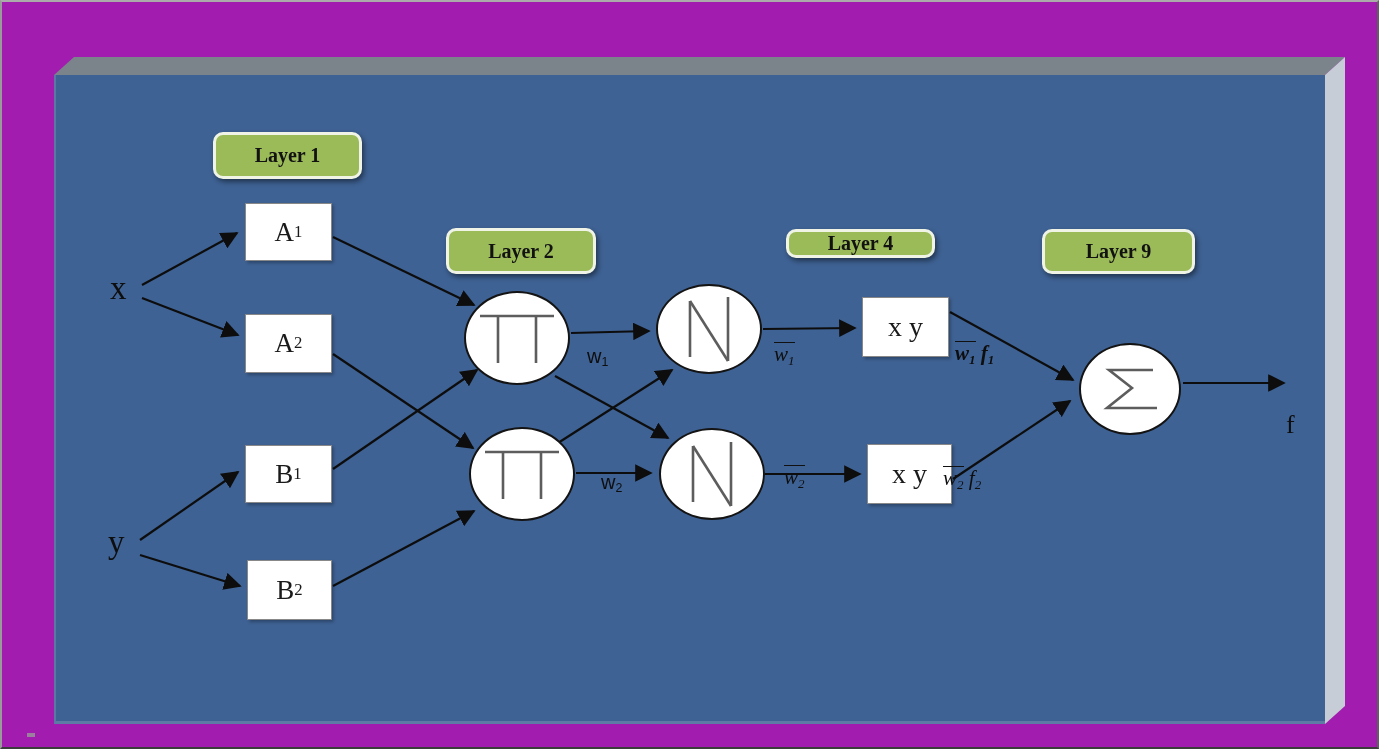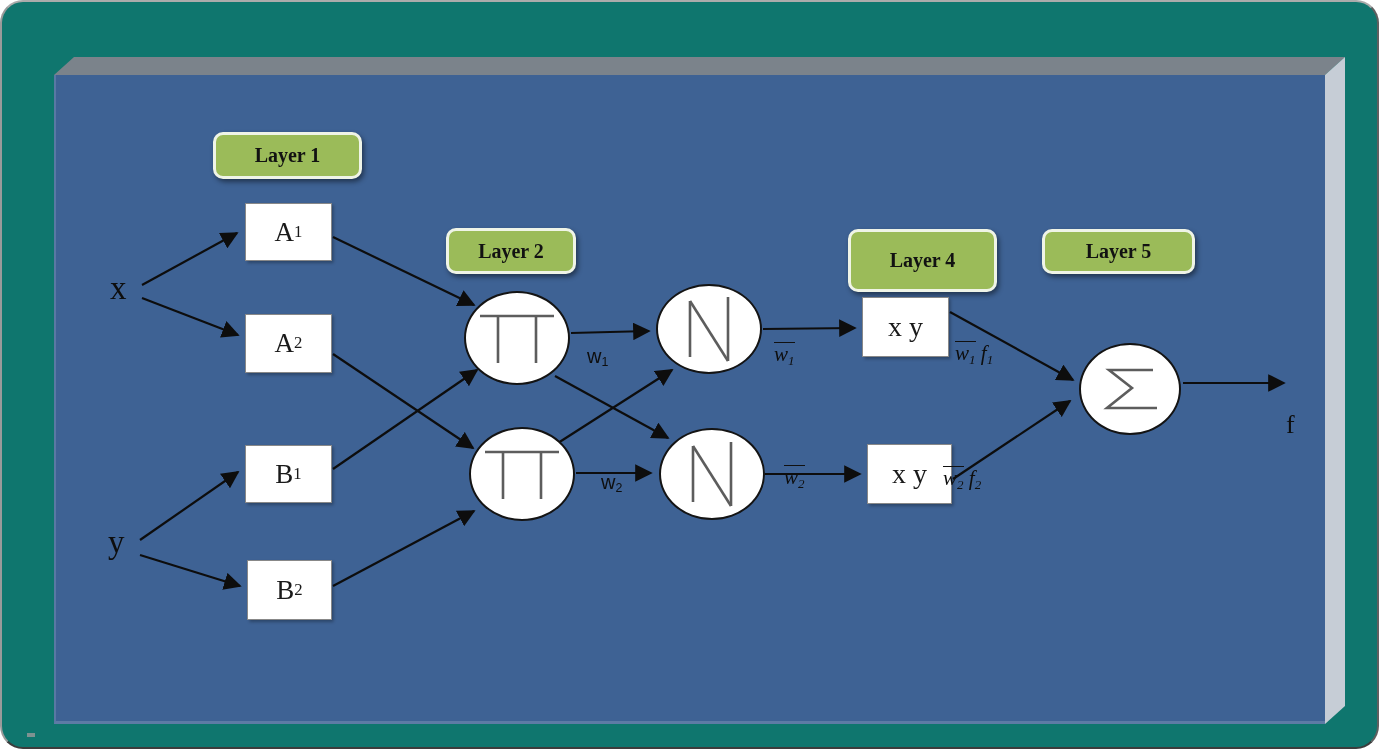--- a/index.html
+++ b/index.html
@@ -1,21 +1,21 @@
 <!DOCTYPE html>
 <html style="--panel: #3e6294; --panel-top: #7b838b; --panel-side: #c6cdd6; --pill-green: #9bbb59; --pill-border: #eff4e7; --arrow: #0d0d0d;"><head>
 <meta charset="utf-8">
 <style>
   html,body{margin:0;padding:0;background:#fff;}
   #canvas{
     position:relative;width:1379px;height:749px;box-sizing:border-box;
-    background:#0f766e;overflow:hidden;
+    background:#a21caf;overflow:hidden;
     border-left:2px solid #9a9a9a;border-top:2px solid #ababab;
     border-right:2px solid #5f5f5f;border-bottom:2px solid #3c3c3c;
-    font-family:"Liberation Serif","DejaVu Serif",serif;color:#111;border-radius:23px;
+    font-family:"Liberation Serif","DejaVu Serif",serif;color:#111;
   }
   .abs{position:absolute;}
   
   #panel-front{left:52px;top:73px;width:1271px;height:649px;background:var(--panel,#3e6294);
     border-left:2px solid rgba(255,255,255,0.14);border-bottom:3px solid rgba(255,255,255,0.16);box-sizing:border-box;}
   #panel-top{left:52px;top:55px;width:1291px;height:18px;background:var(--panel-top,#7b838b);
     clip-path:polygon(0px 18px,20px 0px,1291px 0px,1271px 18px);}
   #panel-side{left:1323px;top:55px;width:20px;height:667px;background:var(--panel-side,#c6cdd6);
     clip-path:polygon(0px 18px,20px 0px,20px 649px,0px 667px);}
   
@@ -82,28 +82,28 @@
     <line class="edge" x1="761" y1="327" x2="853" y2="326" marker-end="url(#ah)"></line>
     <line class="edge" x1="763" y1="472" x2="858" y2="472" marker-end="url(#ah)"></line>
     <line class="edge" x1="948" y1="310" x2="1071" y2="378" marker-end="url(#ah)"></line>
     <line class="edge" x1="951" y1="477" x2="1068" y2="399" marker-end="url(#ah)"></line>
     <line class="edge" x1="1181" y1="381" x2="1282" y2="381" marker-end="url(#ah)"></line>
   </svg>
 
   <div class="abs pill" style="left:211px;top:130px;width:149px;height:47px;">
       <span>Layer 1</span>
     </div>
-  <div class="abs pill" style="left:444px;top:226px;width:130px;height:46px;">
+  <div class="abs pill" style="left:444px;top:226px;width:150px;height:46px;">
       <span>Layer 2</span>
     </div>
-  <div class="abs pill" style="left:846px;top:227px;width:149px;height:63px;text-align:right;">
+  <div class="abs pill" style="left:784px;top:227px;width:149px;height:29px;text-align:right;">
       <span>Layer 4</span>
     </div>
   <div class="abs pill" style="left:1040px;top:227px;width:153px;height:45px;">
-      <span>Layer 5</span>
+      <span>Layer 9</span>
     </div>
 
   <div class="abs input-label" style="left:108px;top:268px;">x</div>
   <div class="abs input-label" style="left:106px;top:522px;">y</div>
 
   <div class="abs node-box" style="left:243px;top:201px;width:87px;height:58px;">
     <span>A</span>
       <span class="sub">1</span>
   </div>
   <div class="abs node-box" style="left:243px;top:312px;width:87px;height:59px;">
@@ -167,21 +167,21 @@
   </div>
   <div class="abs edge-label-sans" style="left:599px;top:469px;">
     <span>w</span><span class="sub">2</span>
   </div>
   <div class="abs edge-label-math" style="left:772px;top:340px;">
     <span class="ol"><span class="it">w</span><span class="sub it">1</span></span>
   </div>
   <div class="abs edge-label-math" style="left:782px;top:463px;">
     <span class="ol"><span class="it">w</span><span class="sub it">2</span></span>
   </div>
-  <div class="abs edge-label-math" style="left:953px;top:339px;">
+  <div class="abs edge-label-math" style="left:953px;top:339px;font-weight:bold;">
     <span class="ol"><span class="it">w</span><span class="sub it">1</span></span>
     <span class="it">f</span><span class="sub it">1</span>
   </div>
   <div class="abs edge-label-math" style="left:941px;top:464px;">
     <span class="ol"><span class="it">w</span><span class="sub it">2</span></span>
     <span class="it">f</span><span class="sub it">2</span>
   </div>
 
   <div class="abs output-label" style="left:1284px;top:408px;">f</div>
 

